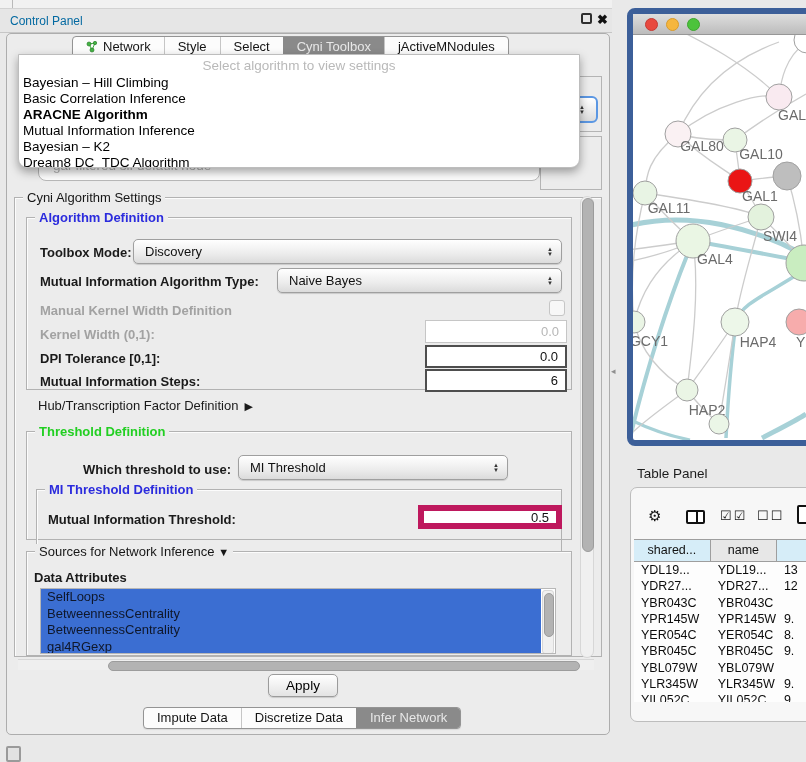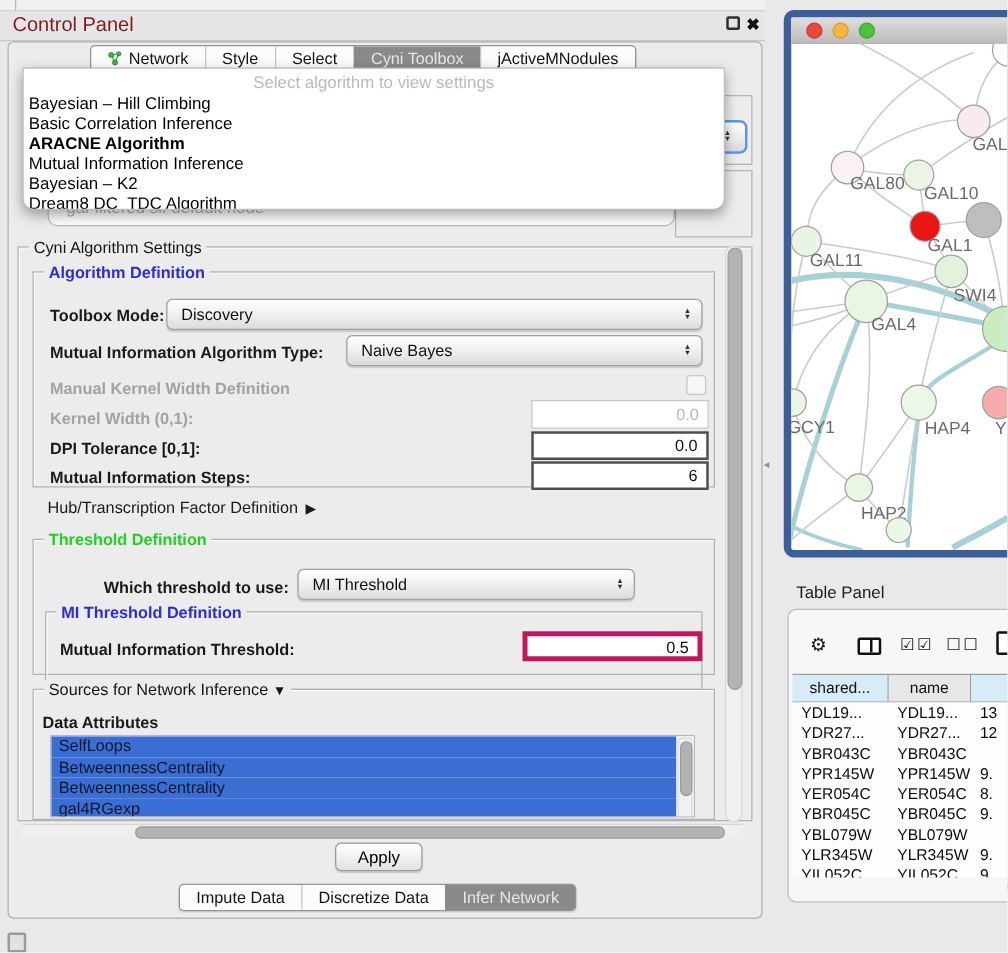--- a/index.html
+++ b/index.html
@@ -5,21 +5,21 @@
   html,body{margin:0;padding:0;}
   #root{position:relative;width:806px;height:762px;background:#e9e9e9;
         font-family:"Liberation Sans",sans-serif;overflow:hidden;color:#111;}
   .abs{position:absolute;box-sizing:border-box;}
 
   
   .top-strip{left:0;top:0;width:612px;height:8px;background:#f1f1f1;}
   .top-strip .vline{position:absolute;left:12px;top:0;width:1px;height:8px;background:#b9b9b9;}
   .titlebar{left:0;top:8px;width:612px;height:25px;background:#e6e6e6;
             border-top:1px solid #d2d2d2;border-bottom:1px solid #c6c6c6;
-            font-size:16px;line-height:24px;padding-left:10px;color:#7f1d1d;}
+            font-size:12px;line-height:24px;padding-left:10px;color:#0369a1;}
   .float-btn{left:581px;top:13px;width:11px;height:11px;border:2px solid #2e2e2e;border-radius:2px;}
   .close-btn{left:597px;top:9px;font-size:13px;font-weight:bold;color:#111;line-height:22px;}
   .panel-body{left:6px;top:33px;width:604px;height:702px;background:#ececec;
               border:1px solid #adadad;border-radius:5px;}
 
   
   .tabstrip{display:flex;background:#fcfcfc;border:1px solid #949494;border-radius:4px;
             overflow:hidden;font-size:13px;height:22px;box-shadow:0 1px 1px rgba(0,0,0,.08);}
   .tab{padding:0 13px;line-height:20px;border-left:1px solid #c6c6c6;display:flex;
        align-items:center;gap:5px;white-space:nowrap;color:#141414;}
@@ -43,21 +43,21 @@
          background:linear-gradient(#ffffff,#ececec 60%,#dbdbdb);
          font-size:13px;display:flex;align-items:center;padding-left:11px;
          box-shadow:0 1px 1px rgba(0,0,0,.15);}
   .combo .arrows{position:absolute;right:8px;top:50%;transform:translateY(-50%);
                  display:flex;flex-direction:column;align-items:center;color:#333;}
   .combo .arrows span{font-size:6px;line-height:5px;}
 
   .tfield{background:#fff;font-size:13px;display:flex;align-items:center;
           justify-content:flex-end;padding-right:7px;}
   .tfield.en{border:2px solid #4e4e4e;}
-  .tfield.mid{border:4px solid #be185d;}
+  .tfield.mid{border:6px solid #be185d;}
   .tfield.dis{border:1px solid #c6c6c6;color:#b7b7b7;}
 
   .checkbox{width:16px;height:16px;border:1px solid #c6c6c6;border-radius:3px;background:#f7f7f7;}
 
   
   .sb-track-v{background:#f0f0f0;border:1px solid #d7d7d7;border-radius:7px;}
   .sb-thumb{background:#b3b3b3;border:1px solid #9c9c9c;border-radius:6px;}
   .sb-track-h{background:#efefef;border-top:1px solid #d7d7d7;}
 
   

